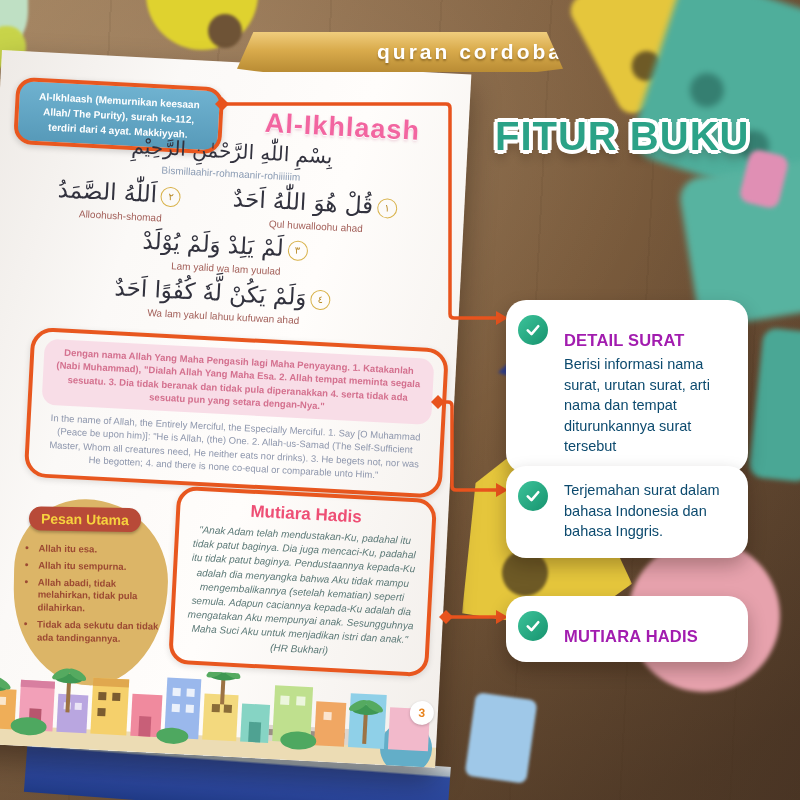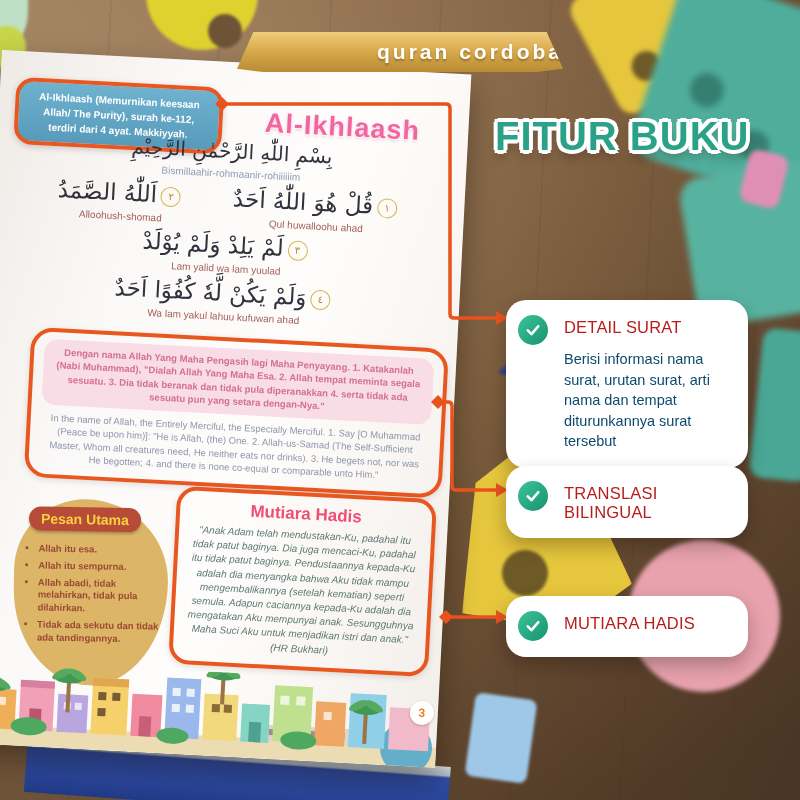--- a/index.html
+++ b/index.html
@@ -88,21 +88,21 @@
   
   .promo-title{position:absolute;left:495px;top:112px;width:310px;z-index:5;
     color:#2ba287;font-weight:900;font-size:40px;line-height:1.2;letter-spacing:1px;
     text-shadow:-3px -3px 0 #fff,3px -3px 0 #fff,-3px 3px 0 #fff,3px 3px 0 #fff,0 -4px 0 #fff,0 4px 0 #fff,-4px 0 0 #fff,4px 0 0 #fff,0 8px 10px rgba(30,15,5,.35);}
   .card{position:absolute;left:506px;width:242px;z-index:7;background:#fff;border-radius:20px;
     padding:14px 14px 16px 12px;box-sizing:border-box;box-shadow:0 8px 18px rgba(25,12,5,.28);
     display:grid;grid-template-columns:38px 1fr;column-gap:8px;row-gap:4px;}
   .card1{top:300px;} .card2{top:466px;} .card3{top:596px;}
   .check{width:30px;height:30px;border-radius:50%;background:linear-gradient(135deg,#3cc39a,#17936e);
     display:flex;align-items:center;justify-content:center;margin-top:1px;}
-  .card h3{margin:4px 0 0;font-size:16.5px;font-weight:400;color:#b91c1c;letter-spacing:.2px;}
+  .card h3{margin:17px 0 0;font-size:16.5px;font-weight:700;color:#a21caf;letter-spacing:.2px;}
   .card p{grid-column:2;margin:0;font-size:14.5px;line-height:1.42;color:#0c4a6e;}
 </style>
 </head>
 <body>
 
 <div class="stage">
 
   <div class="toy toy-disc">
       <div class="hole"></div>
     </div>
@@ -287,21 +287,21 @@
     <h3>DETAIL SURAT</h3>
     <p>Berisi informasi nama surat, urutan surat, arti nama dan tempat diturunkannya surat tersebut</p>
   </div>
 
   <div class="card card2">
     <div class="check">
       <svg width="18" height="18" viewBox="0 0 24 24">
           <path d="M5 12.5 L10 17.5 L19 7" stroke="#fff" stroke-width="3.5" fill="none" stroke-linecap="round" stroke-linejoin="round"></path>
         </svg>
     </div>
-    <h3>TRANSLASI BILINGUAL</h3>
+    <p>Terjemahan surat dalam bahasa Indonesia dan bahasa Inggris.</p>
   </div>
 
   <div class="card card3">
     <div class="check">
       <svg width="18" height="18" viewBox="0 0 24 24">
           <path d="M5 12.5 L10 17.5 L19 7" stroke="#fff" stroke-width="3.5" fill="none" stroke-linecap="round" stroke-linejoin="round"></path>
         </svg>
     </div>
     <h3>MUTIARA HADIS</h3>
   </div>

